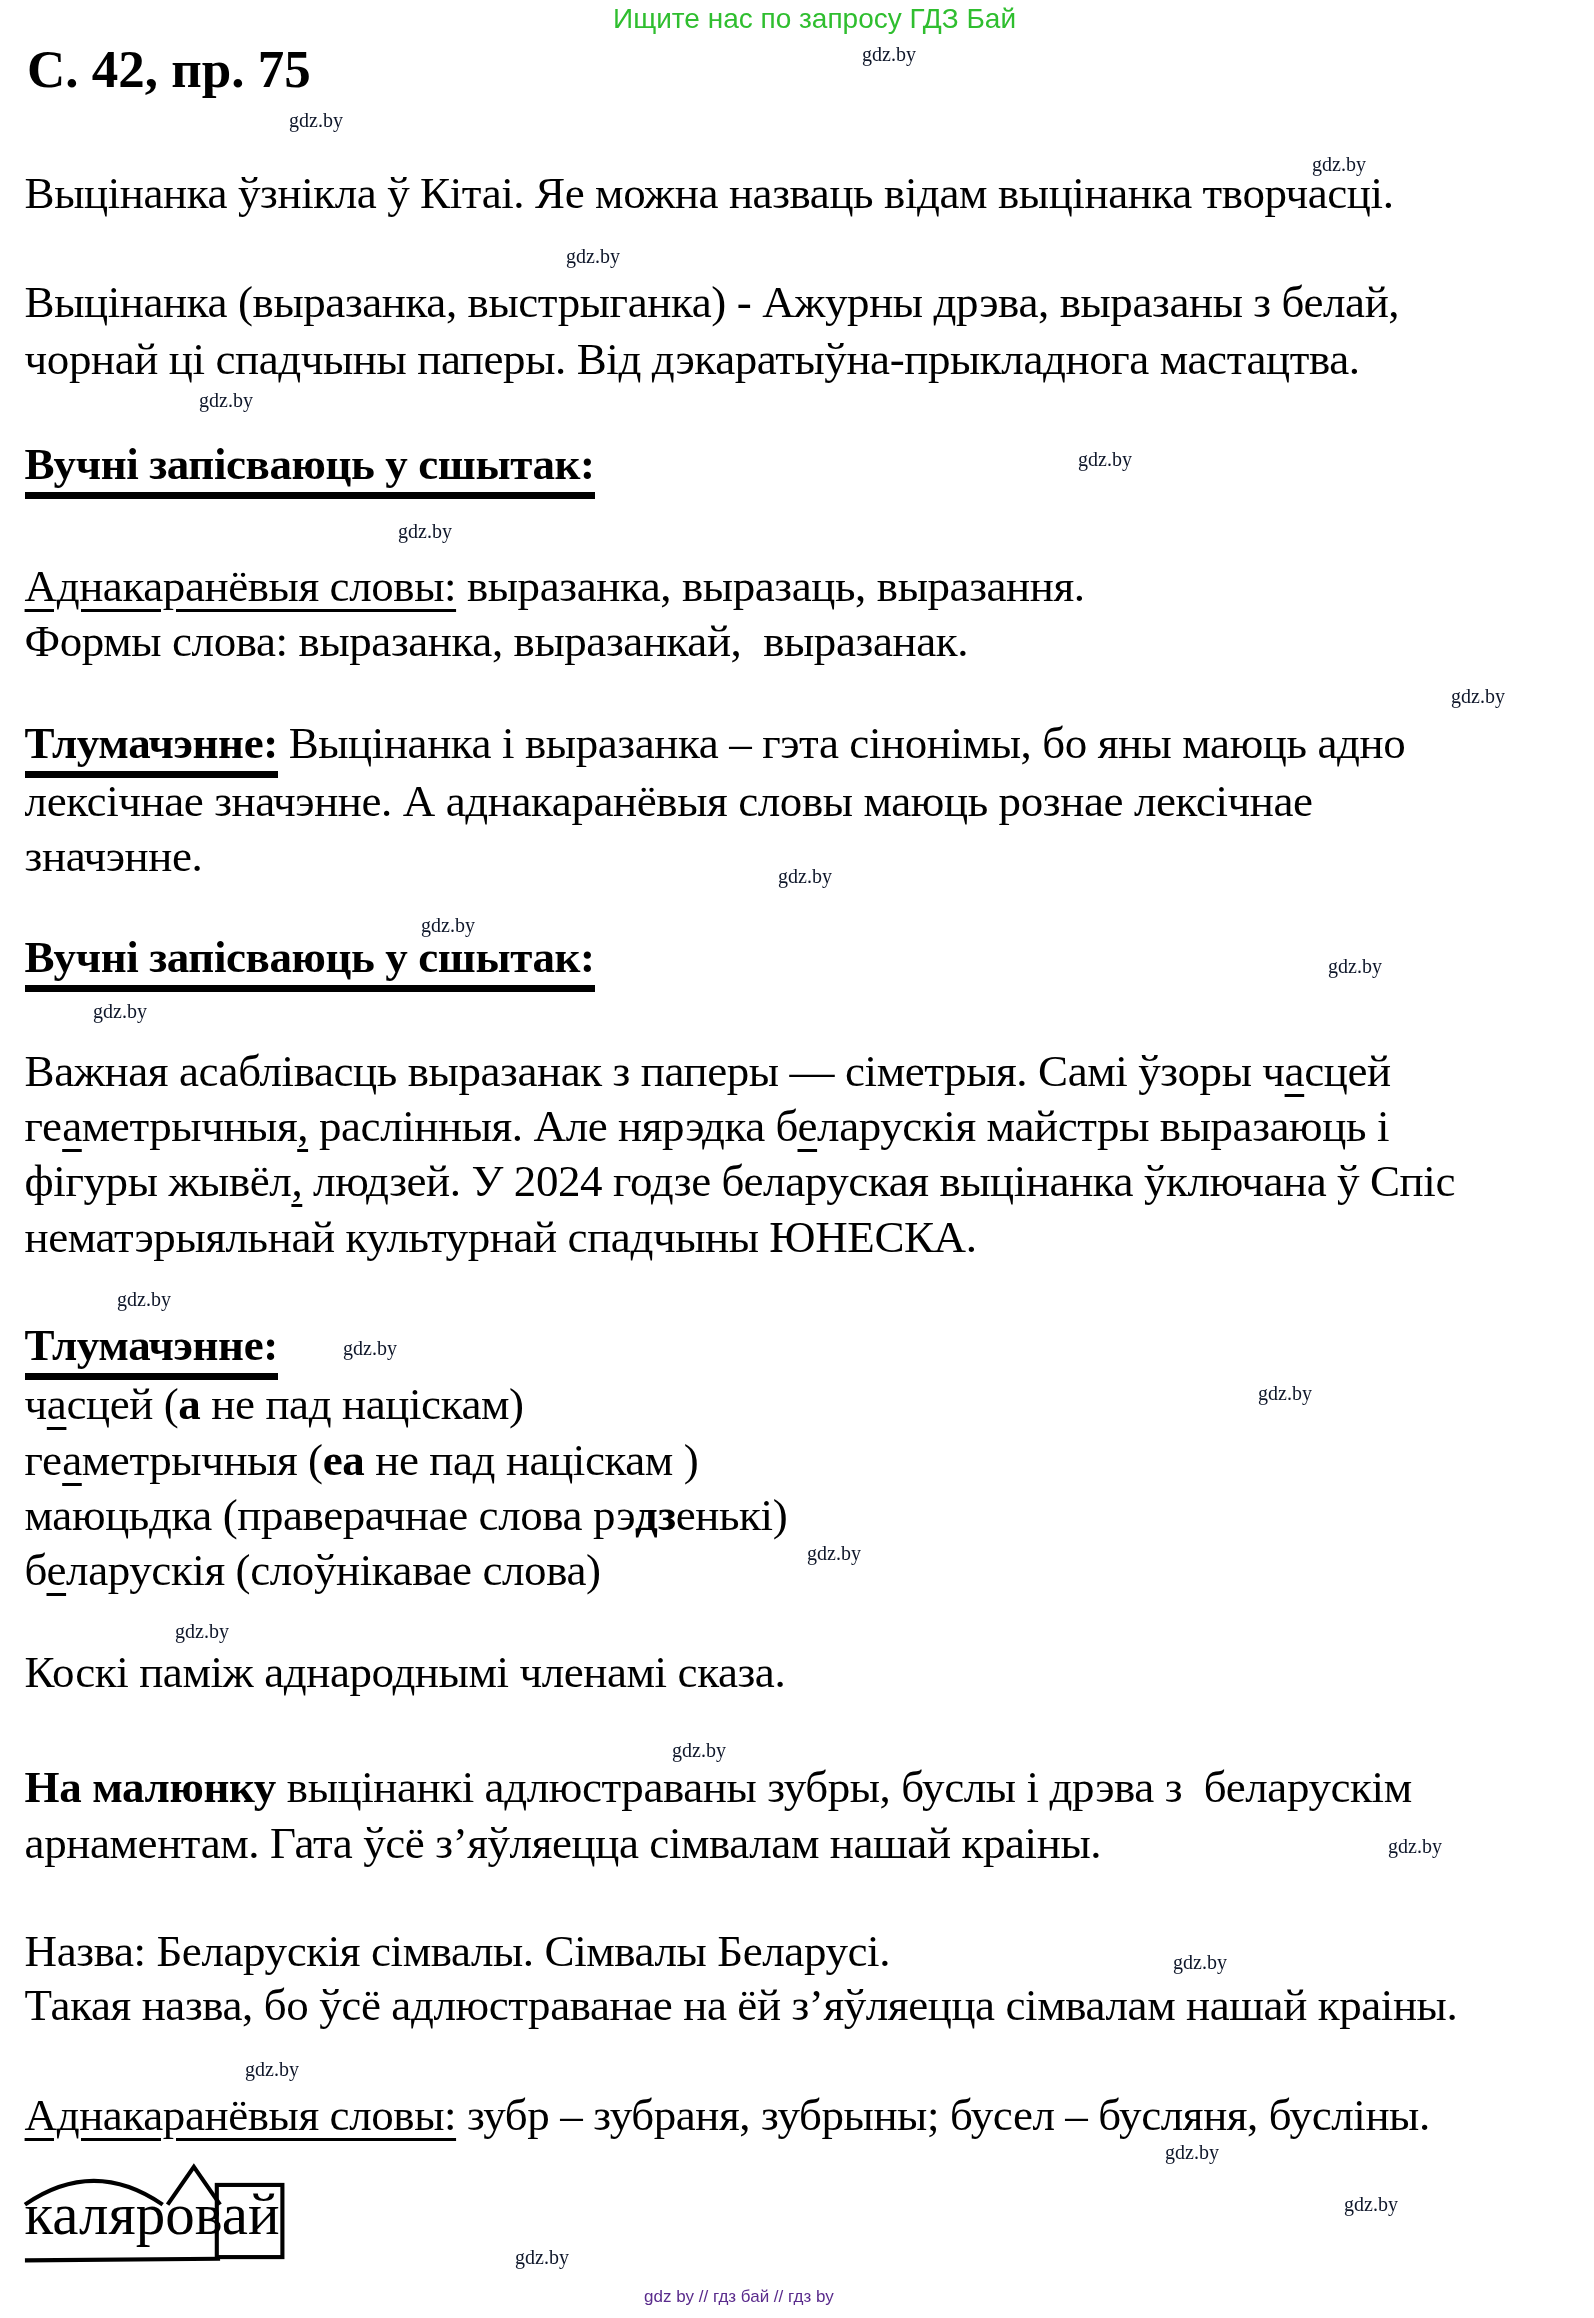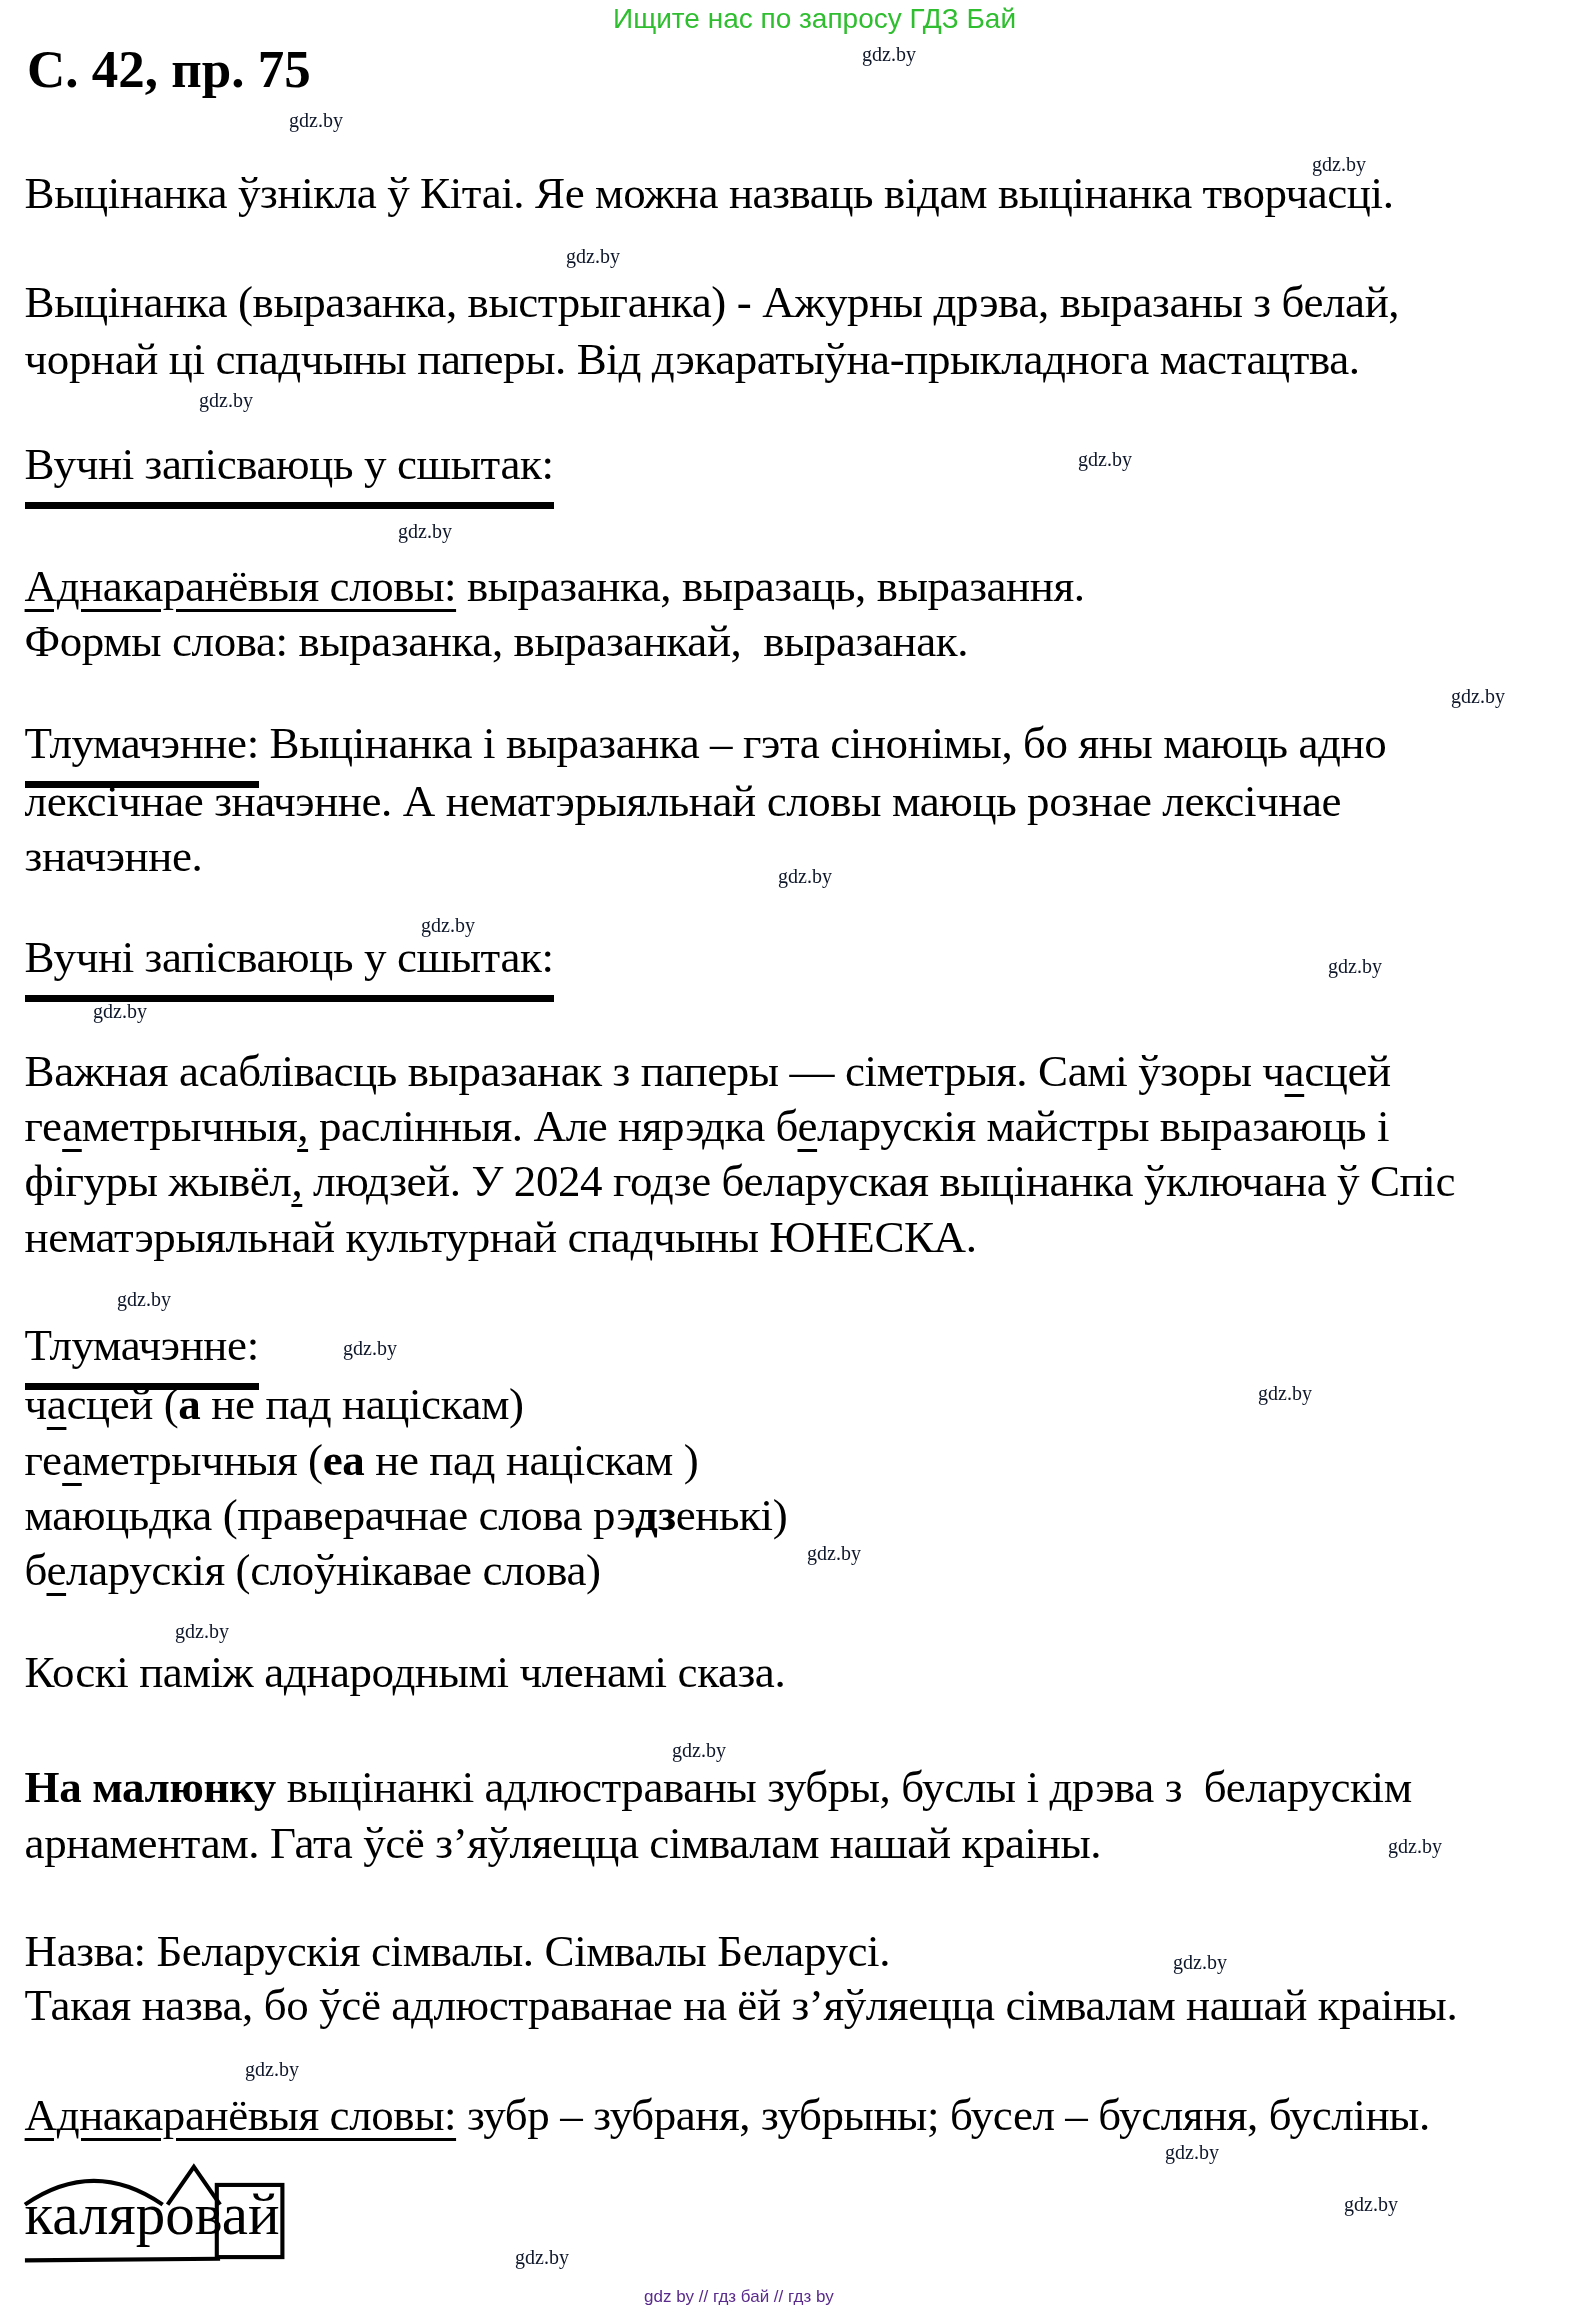--- a/index.html
+++ b/index.html
@@ -20,22 +20,22 @@
     position:absolute;left:24.6px;white-space:nowrap;
     font-size:45px;line-height:1.15;letter-spacing:-0.4px;
   }
   .line span.b{font-weight:bold;}
   .line span.u{
     text-decoration:underline;
     text-decoration-thickness:3.3px;
     text-underline-offset:8.2px;
   }
   .line span.hu{
-    font-weight:normal;display:inline-block;
-    border-bottom:7.4px solid #000;padding-bottom:11px;text-align:center;
+    font-weight:bold;display:inline-block;
+    border-bottom:7.4px solid #000;padding-bottom:1px;text-align:center;
   }
   .wm{
     position:absolute;
     font-family:Liberation Serif, serif;font-size:20px;color:#0f172a;
     white-space:nowrap;
   }
   .footer{
     position:absolute;left:644px;top:2287px;
     font-family:"Liberation Sans",sans-serif;font-size:17px;color:#5a2b8c;
     white-space:nowrap;
@@ -54,21 +54,21 @@
 
 <div class="page-title">С. 42, пр. 75</div>
 
 <div class="line" style="top:168px"><span>Выцінанка ўзнікла ў Кітаі. Яе можна назваць відам выцінанка творчасці.</span></div>
 <div class="line" style="top:277px"><span>Выцінанка (выразанка, выстрыганка) - Ажурны дрэва, выразаны з белай,</span></div>
 <div class="line" style="top:334px"><span>чорнай ці спадчыны паперы. Від дэкаратыўна-прыкладнога мастацтва.</span></div>
 <div class="line" style="top:439px"><span class="hu">Вучні запісваюць у сшытак:</span></div>
 <div class="line" style="top:561px"><span class="u">Аднакаранёвыя словы:</span><span> выразанка, выразаць, выразання.</span></div>
 <div class="line" style="top:616px"><span>Формы слова: выразанка, выразанкай,&nbsp; выразанак.</span></div>
 <div class="line" style="top:718px"><span class="hu">Тлумачэнне:</span><span> Выцінанка і выразанка – гэта сінонімы, бо яны маюць адно</span></div>
-<div class="line" style="top:776px"><span>лексічнае значэнне. А нематэрыяльнай словы маюць рознае лексічнае</span></div>
+<div class="line" style="top:776px"><span>лексічнае значэнне. А аднакаранёвыя словы маюць рознае лексічнае</span></div>
 <div class="line" style="top:831px"><span>значэнне.</span></div>
 <div class="line" style="top:932px"><span class="hu">Вучні запісваюць у сшытак:</span></div>
 <div class="line" style="top:1046px"><span>Важная асаблівасць выразанак з паперы — сіметрыя. Самі ўзоры ч</span><span class="u">а</span><span>сцей</span></div>
 <div class="line" style="top:1101px"><span>ге</span><span class="u">а</span><span>метрычныя</span><span class="u">,</span><span> раслінныя. Але нярэ</span><span class="u">д</span><span>ка б</span><span class="u">е</span><span>ларускія майстры выразаюць і</span></div>
 <div class="line" style="top:1156px"><span>фігуры жывёл</span><span class="u">,</span><span> людзей. У 2024 годзе беларуская выцінанка ўключана ў Спіс</span></div>
 <div class="line" style="top:1212px"><span>нематэрыяльнай культурнай спадчыны ЮНЕСКА.</span></div>
 <div class="line" style="top:1320px"><span class="hu">Тлумачэнне:</span></div>
 <div class="line" style="top:1379px"><span>ч</span><span class="u">а</span><span>сцей (</span><span class="b">а</span><span> не пад націскам)</span></div>
 <div class="line" style="top:1435px"><span>ге</span><span class="u">а</span><span>метрычныя (</span><span class="b">еа</span><span> не пад націскам )</span></div>
 <div class="line" style="top:1490px"><span>маюць</span><span class="u">д</span><span>ка (праверачнае слова рэ</span><span class="b">дз</span><span>енькі)</span></div>

